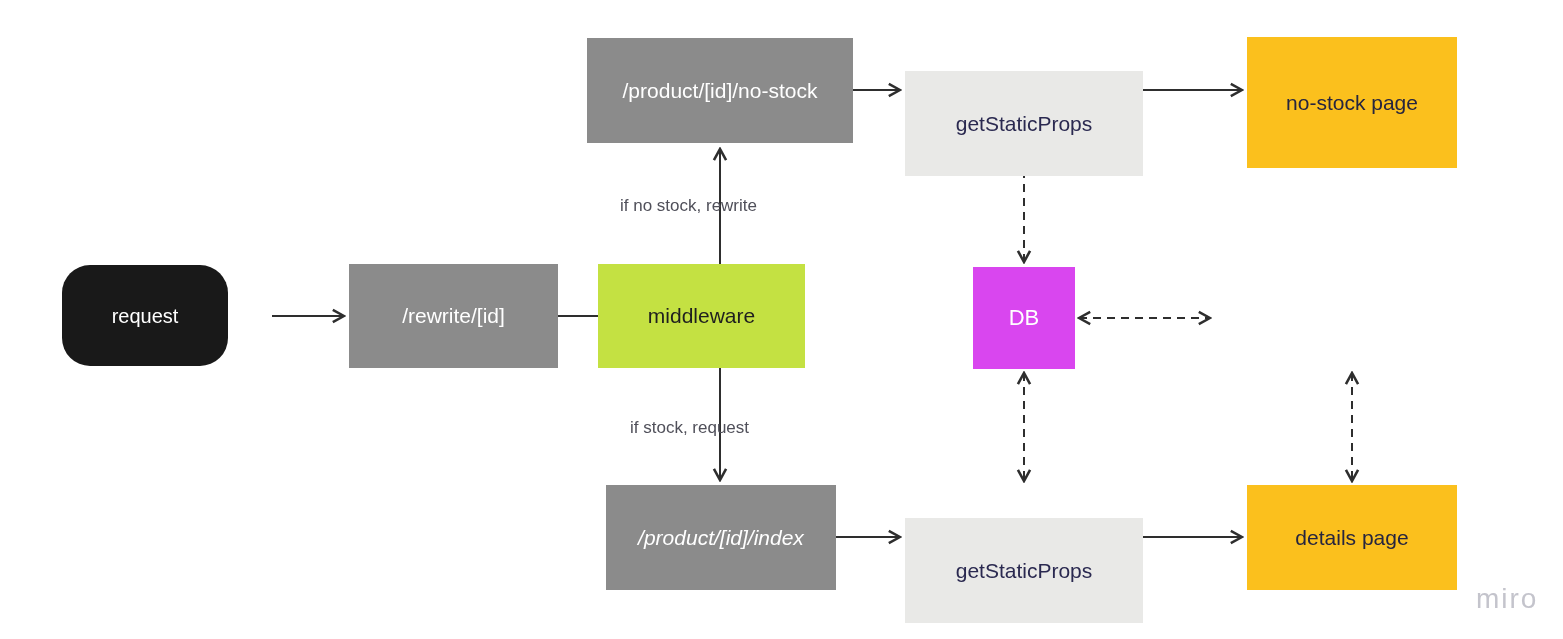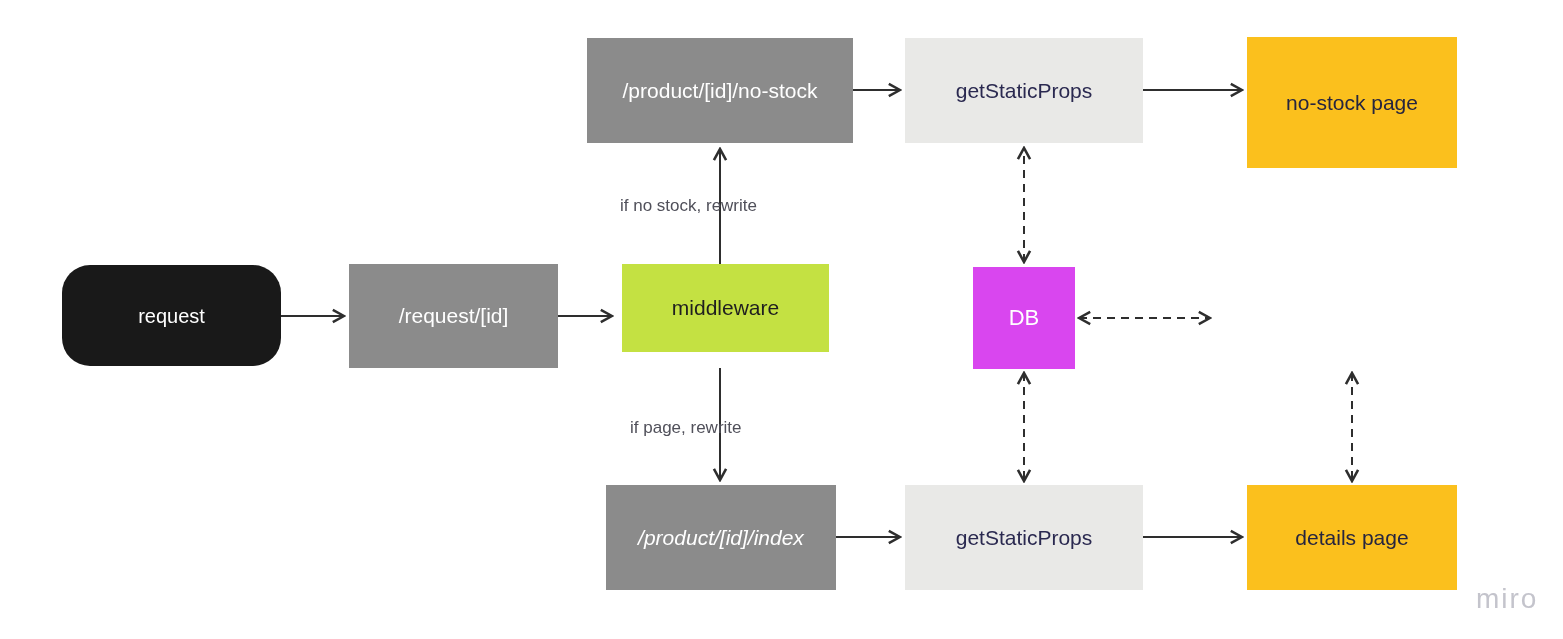--- a/index.html
+++ b/index.html
@@ -15,26 +15,26 @@
     position:absolute;
     display:flex;align-items:center;justify-content:center;
     box-sizing:border-box;
     text-align:center;
     font-size:21px;
     line-height:1.2;
     white-space:nowrap;
     cursor:default;
   }
   .gray   {background:#8B8B8B;color:#ffffff;}
-  .lgray  {background:#E9E9E7;color:#2A2950;}
+  .lgray  {background:#E9E9E7;color:#2A2950;margin-top:33px;}
   .yellow {background:#FBC01D;color:#26253F;}
 
-  #n-request       {left:62px;  top:265px; width:219px; height:101px; background:#191919; color:#ffffff; border-radius:28px; font-size:20px;}
+  #n-request       {left:62px;  top:265px; width:166px; height:101px; background:#191919; color:#ffffff; border-radius:28px; font-size:20px;}
   #n-product-route {left:349px; top:264px; width:209px; height:104px;}
-  #n-middleware    {left:622px; top:264px; width:207px; height:88px; background:#C4E142; color:#1F1F1F;}
+  #n-middleware    {left:598px; top:264px; width:207px; height:104px; background:#C4E142; color:#1F1F1F;}
   #n-no-stock-route{left:587px; top:38px;  width:266px; height:105px;}
   #n-gsp-top       {left:905px; top:38px;  width:238px; height:105px;}
   #n-no-stock-page {left:1247px;top:37px;  width:210px; height:131px;}
   #n-db            {left:973px; top:267px; width:102px; height:102px; background:#d946ef; color:#ffffff; font-size:22px;}
   #n-api-stock     {left:1214px;top:267px; width:276px; height:102px;}
   #n-product-index {left:606px; top:485px; width:230px; height:105px;font-style:italic;}
   #n-gsp-bottom    {left:905px; top:485px; width:238px; height:105px;}
   #n-details-page  {left:1247px;top:485px; width:210px; height:105px;}
 
   .edge-label{
@@ -78,28 +78,28 @@
     <line x1="836" y1="537" x2="900" y2="537" stroke="#2E2E2E" stroke-width="2" marker-end="url(#ah-end)"></line>
     <line x1="1143" y1="537" x2="1242" y2="537" stroke="#2E2E2E" stroke-width="2" marker-end="url(#ah-end)"></line>
 
     <line x1="1024" y1="262" x2="1024" y2="148" stroke="#2E2E2E" stroke-width="2" stroke-dasharray="8 6" marker-start="url(#ah-start)" marker-end="url(#ah-end)"></line>
     <line x1="1024" y1="373" x2="1024" y2="481" stroke="#2E2E2E" stroke-width="2" stroke-dasharray="8 6" marker-start="url(#ah-start)" marker-end="url(#ah-end)"></line>
     <line x1="1079" y1="318" x2="1210" y2="318" stroke="#2E2E2E" stroke-width="2" stroke-dasharray="8 6" marker-start="url(#ah-start)" marker-end="url(#ah-end)"></line>
     <line x1="1352" y1="373" x2="1352" y2="481" stroke="#2E2E2E" stroke-width="2" stroke-dasharray="8 6" marker-start="url(#ah-start)" marker-end="url(#ah-end)"></line>
   </svg>
 
   <div class="node" id="n-request">request</div>
-  <div class="node gray" id="n-product-route">/request/[id]</div>
+  <div class="node gray" id="n-product-route">/rewrite/[id]</div>
   <div class="node" id="n-middleware">middleware</div>
   <div class="node gray" id="n-no-stock-route">/product/[id]/no-stock</div>
   <div class="node lgray" id="n-gsp-top">getStaticProps</div>
   <div class="node yellow" id="n-no-stock-page">no-stock page</div>
   <div class="node" id="n-db">DB</div>
   <div class="node gray" id="n-product-index">/product/[id]/index</div>
   <div class="node lgray" id="n-gsp-bottom">getStaticProps</div>
   <div class="node yellow" id="n-details-page">details page</div>
 
   <div class="edge-label" id="l-no-stock">if no stock, rewrite</div>
-  <div class="edge-label" id="l-stock">if page, rewrite</div>
+  <div class="edge-label" id="l-stock">if stock, request</div>
 
   <div id="watermark">miro</div>
 
 </div>
 
 </body></html>

